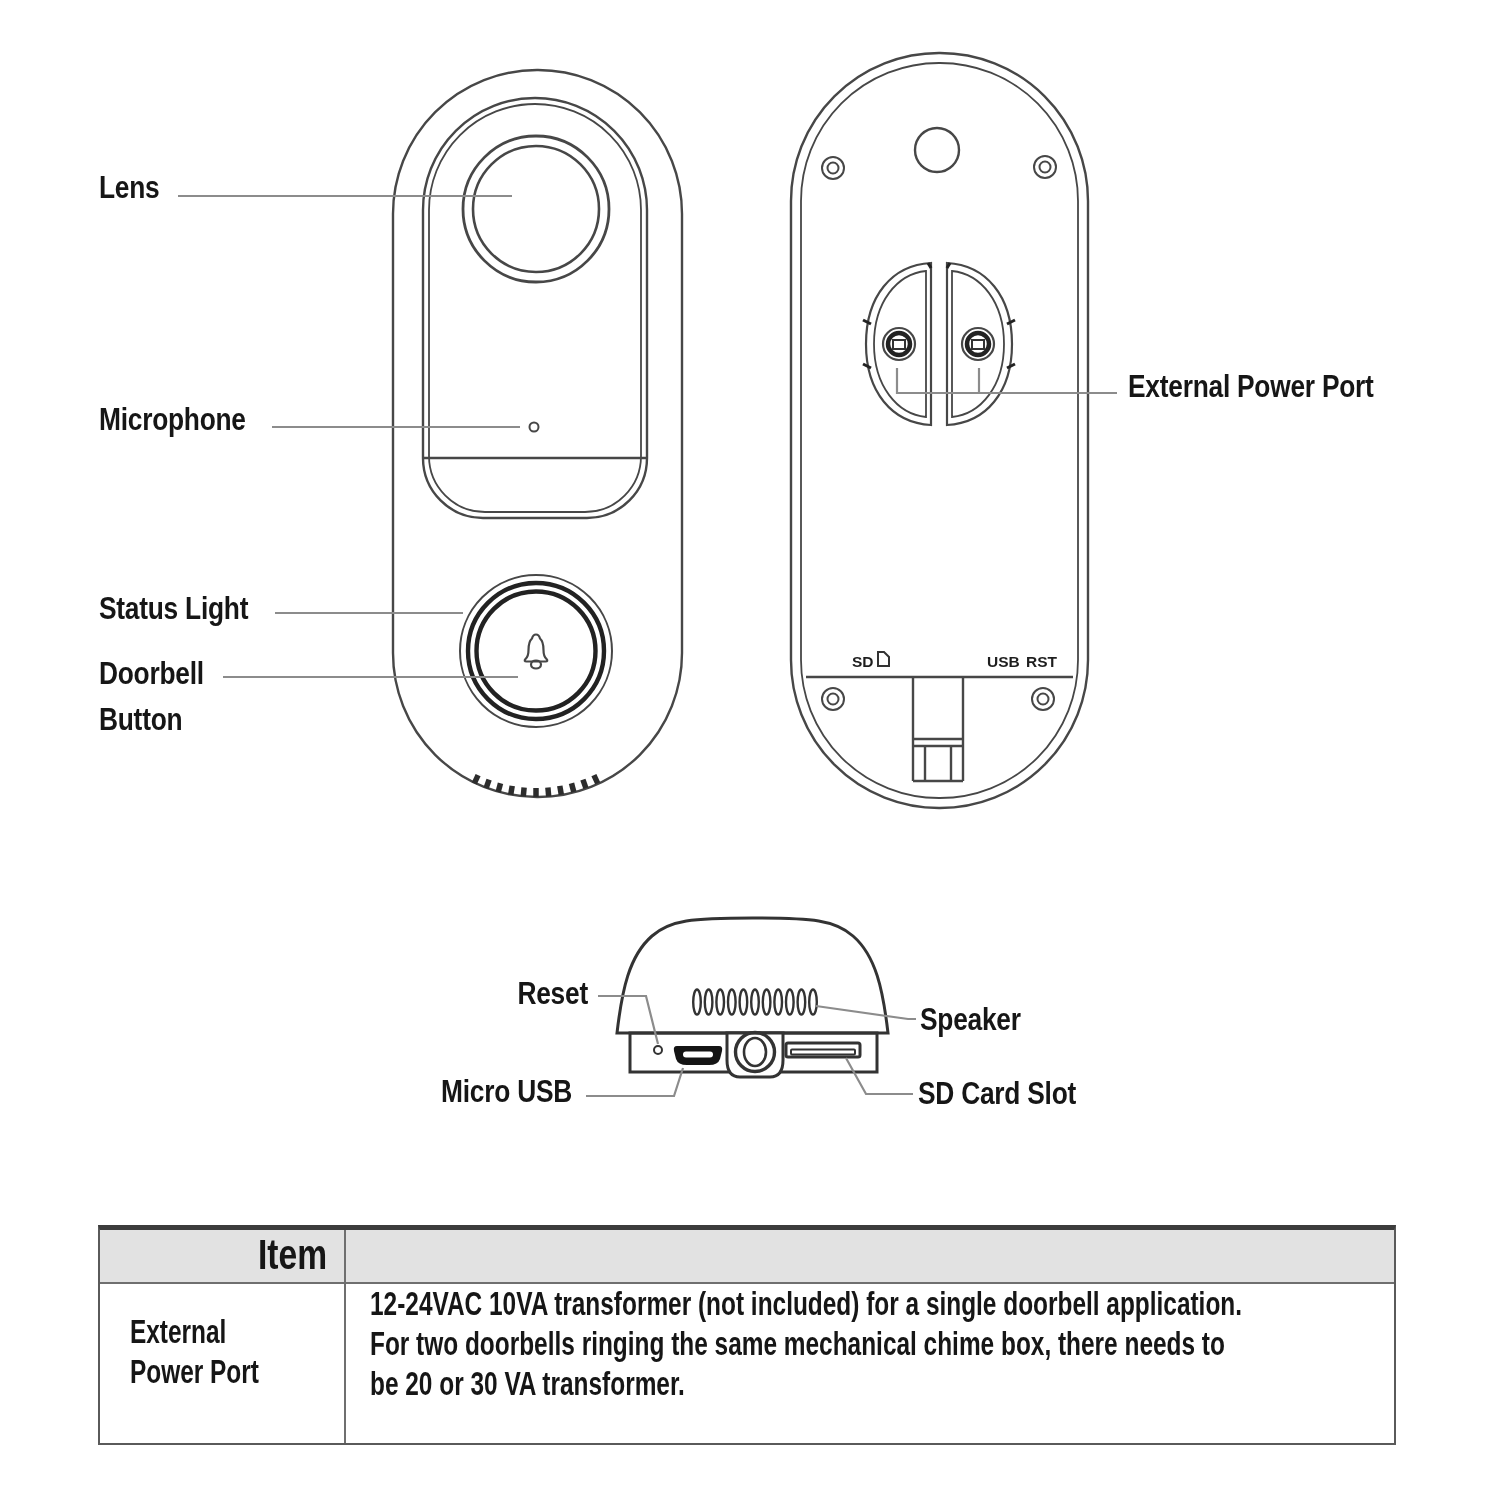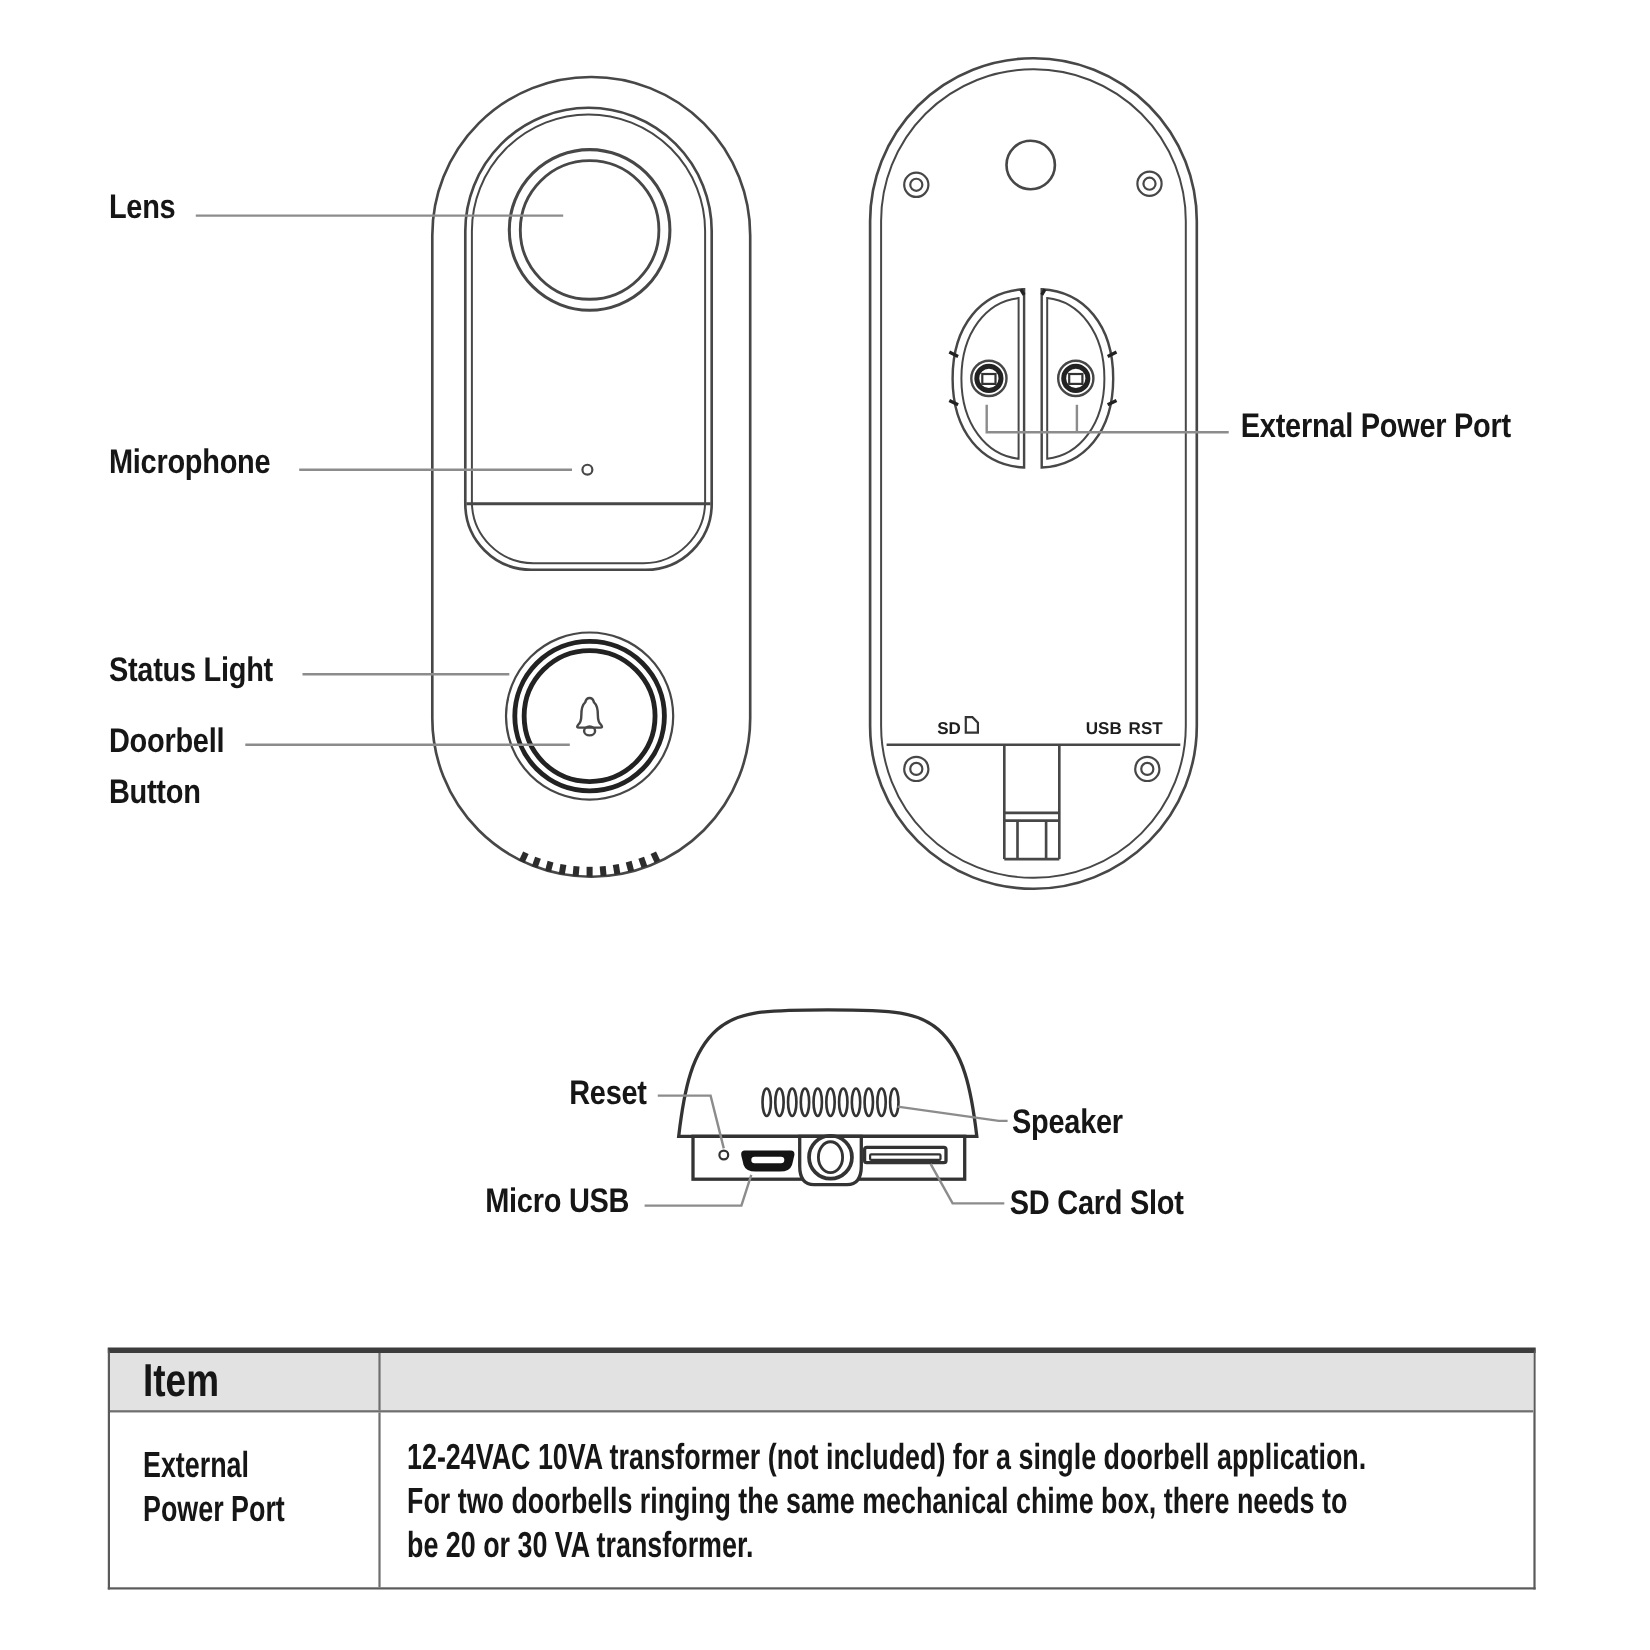--- a/index.html
+++ b/index.html
@@ -15,24 +15,24 @@
   .line2{margin-top:12px;}
 
   
   .spec-table{position:absolute;left:98px;top:1225px;width:1298px;height:220px;
               box-sizing:border-box;border:2px solid #5a5a5a;border-top:5px solid #3c3c3c;
               background:#ffffff;}
   .t-head{display:flex;height:52px;background:#e2e2e2;border-bottom:2px solid #6f6f6f;}
   .t-row{display:flex;height:159px;}
   .t-col1{width:246px;box-sizing:border-box;border-right:2px solid #6f6f6f;padding-left:30px;}
   .t-col2{flex:1;box-sizing:border-box;padding-left:24px;overflow:hidden;}
-  .t-head .t-col1,.t-head .t-col2{font-size:42px;font-weight:bold;line-height:50px;}
+  .t-head .t-col1,.t-head .t-col2{font-size:42px;font-weight:bold;line-height:50px;text-align:right;}
   .hcond{display:inline-block;transform:scaleX(0.80);transform-origin:0 50%;white-space:nowrap;}
   .t-item{padding-top:28px;font-size:33px;font-weight:bold;line-height:40px;}
-  .t-desc{padding-top:20px;font-size:33px;font-weight:bold;line-height:40px;}
+  .t-desc{padding-top:0;font-size:33px;font-weight:bold;line-height:40px;}
   .bcond{transform:scaleX(0.74);transform-origin:0 0;white-space:nowrap;}
   .port-text{font-family:"Liberation Sans",sans-serif;font-weight:bold;font-size:15.5px;fill:#1e1e1e;}
 </style>
 </head>
 <body>
 
 <div class="canvas">
 
   <svg class="diagram" width="1500" height="1500" viewBox="0 0 1500 1500">
 

